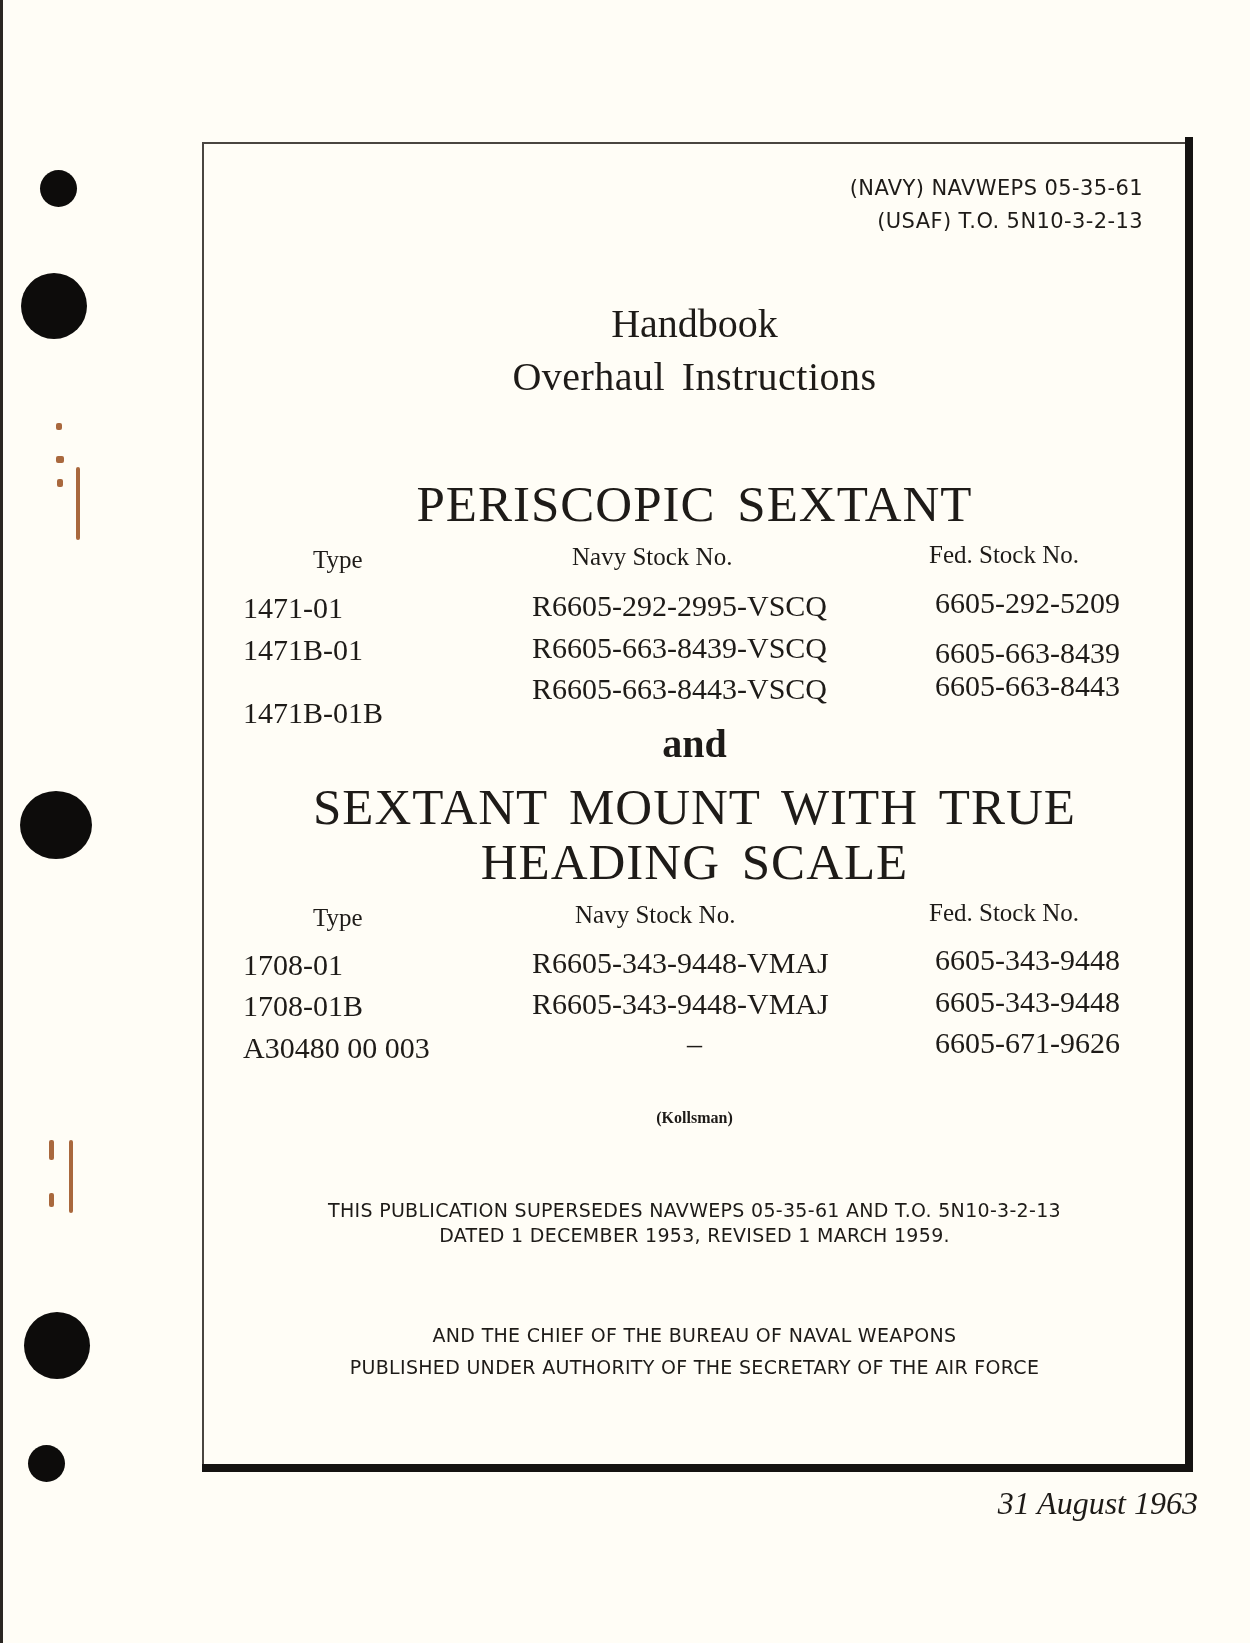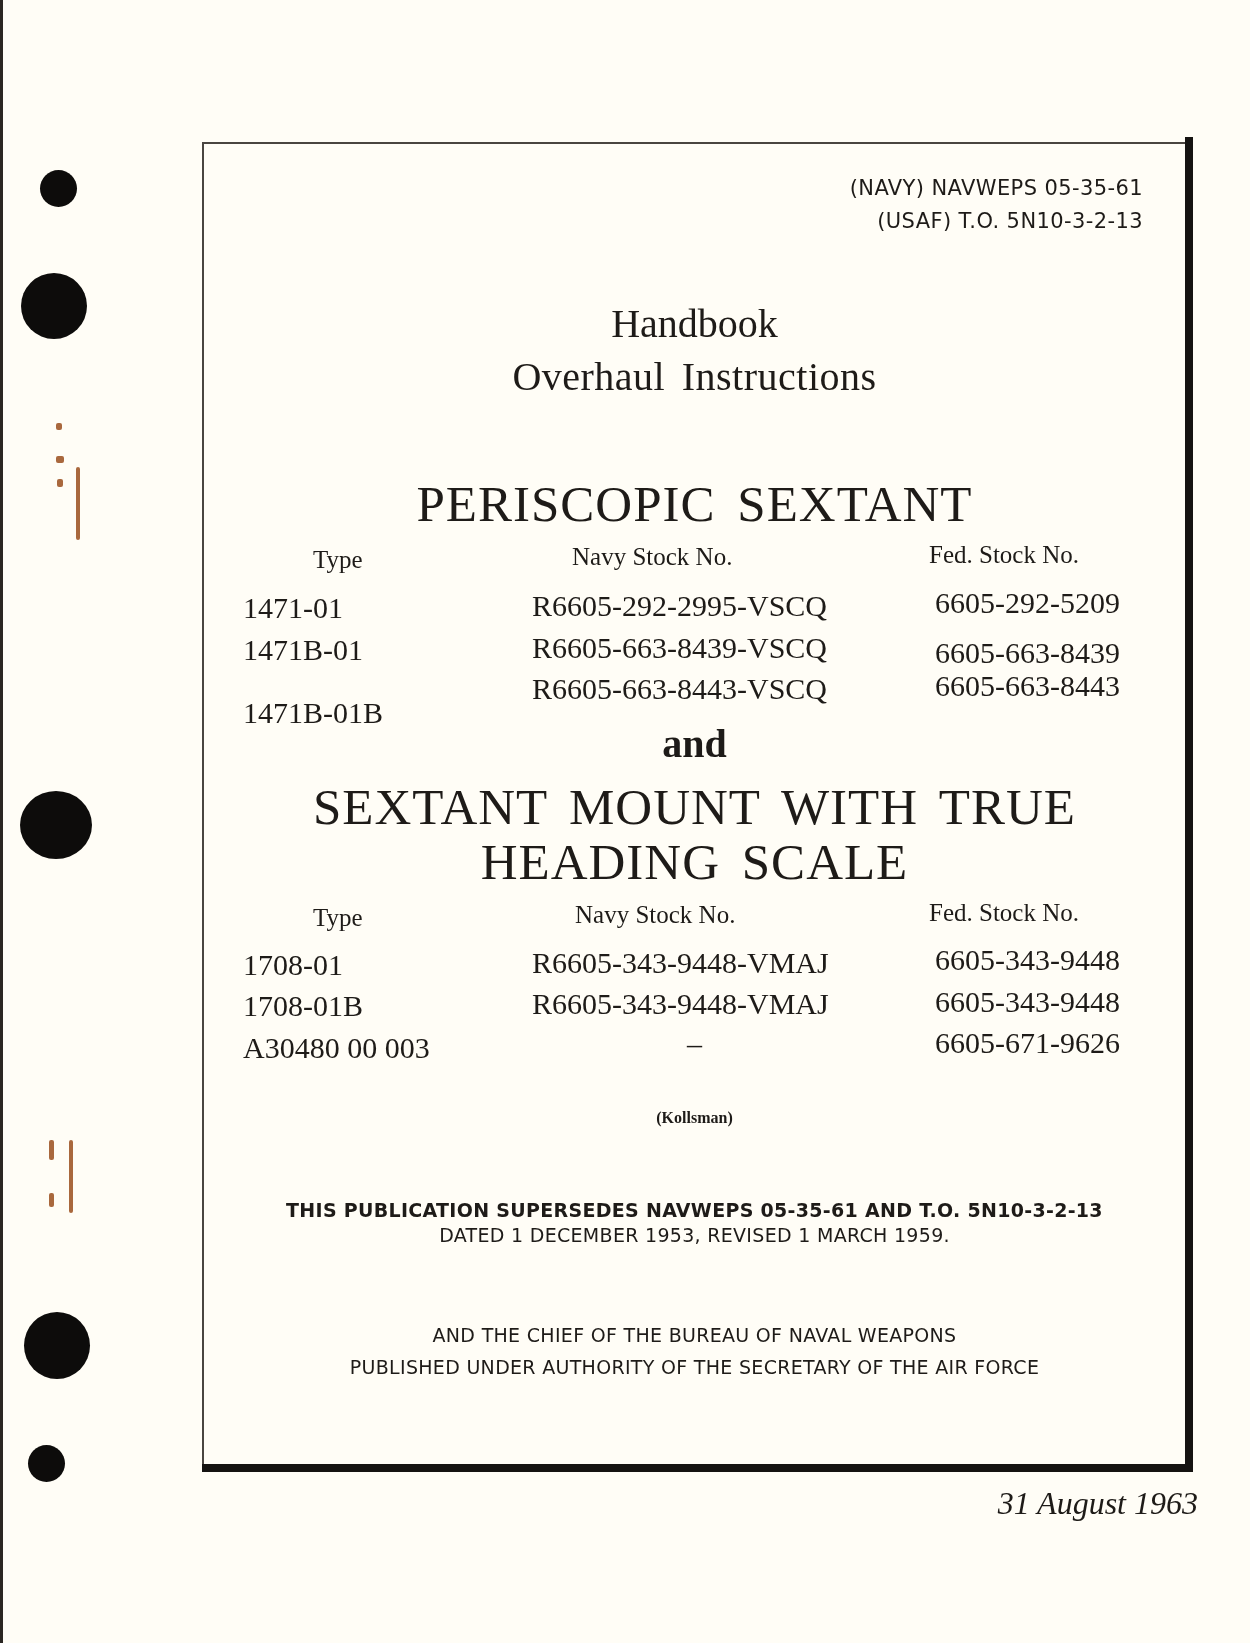--- a/index.html
+++ b/index.html
@@ -108,19 +108,19 @@
   </div>
   <div>
     <div class="col col-type" style="top:1031px;">A30480 00 003</div>
     <div class="col" style="left:687px; top:1027px;">–</div>
     <div class="col col-fed" style="top:1026px;">6605-671-9626</div>
   </div>
 </div>
 
 <div class="center t-kollsman">(Kollsman)</div>
 
-<div class="center sans-small" style="top:1199px;font-weight:bold;">THIS PUBLICATION SUPERSEDES NAVWEPS 05-35-61 AND T.O. 5N10-3-2-13</div>
+<div class="center sans-small" style="top:1199px;">THIS PUBLICATION SUPERSEDES NAVWEPS 05-35-61 AND T.O. 5N10-3-2-13</div>
 <div class="center sans-small" style="top:1224px;">DATED 1 DECEMBER 1953, REVISED 1 MARCH 1959.</div>
 
 <div class="center sans-small" style="top:1356px;">PUBLISHED UNDER AUTHORITY OF THE SECRETARY OF THE AIR FORCE</div>
 <div class="center sans-small" style="top:1324px;">AND THE CHIEF OF THE BUREAU OF NAVAL WEAPONS</div>
 
 <div class="date">31 August 1963</div>
 
 </body></html>

